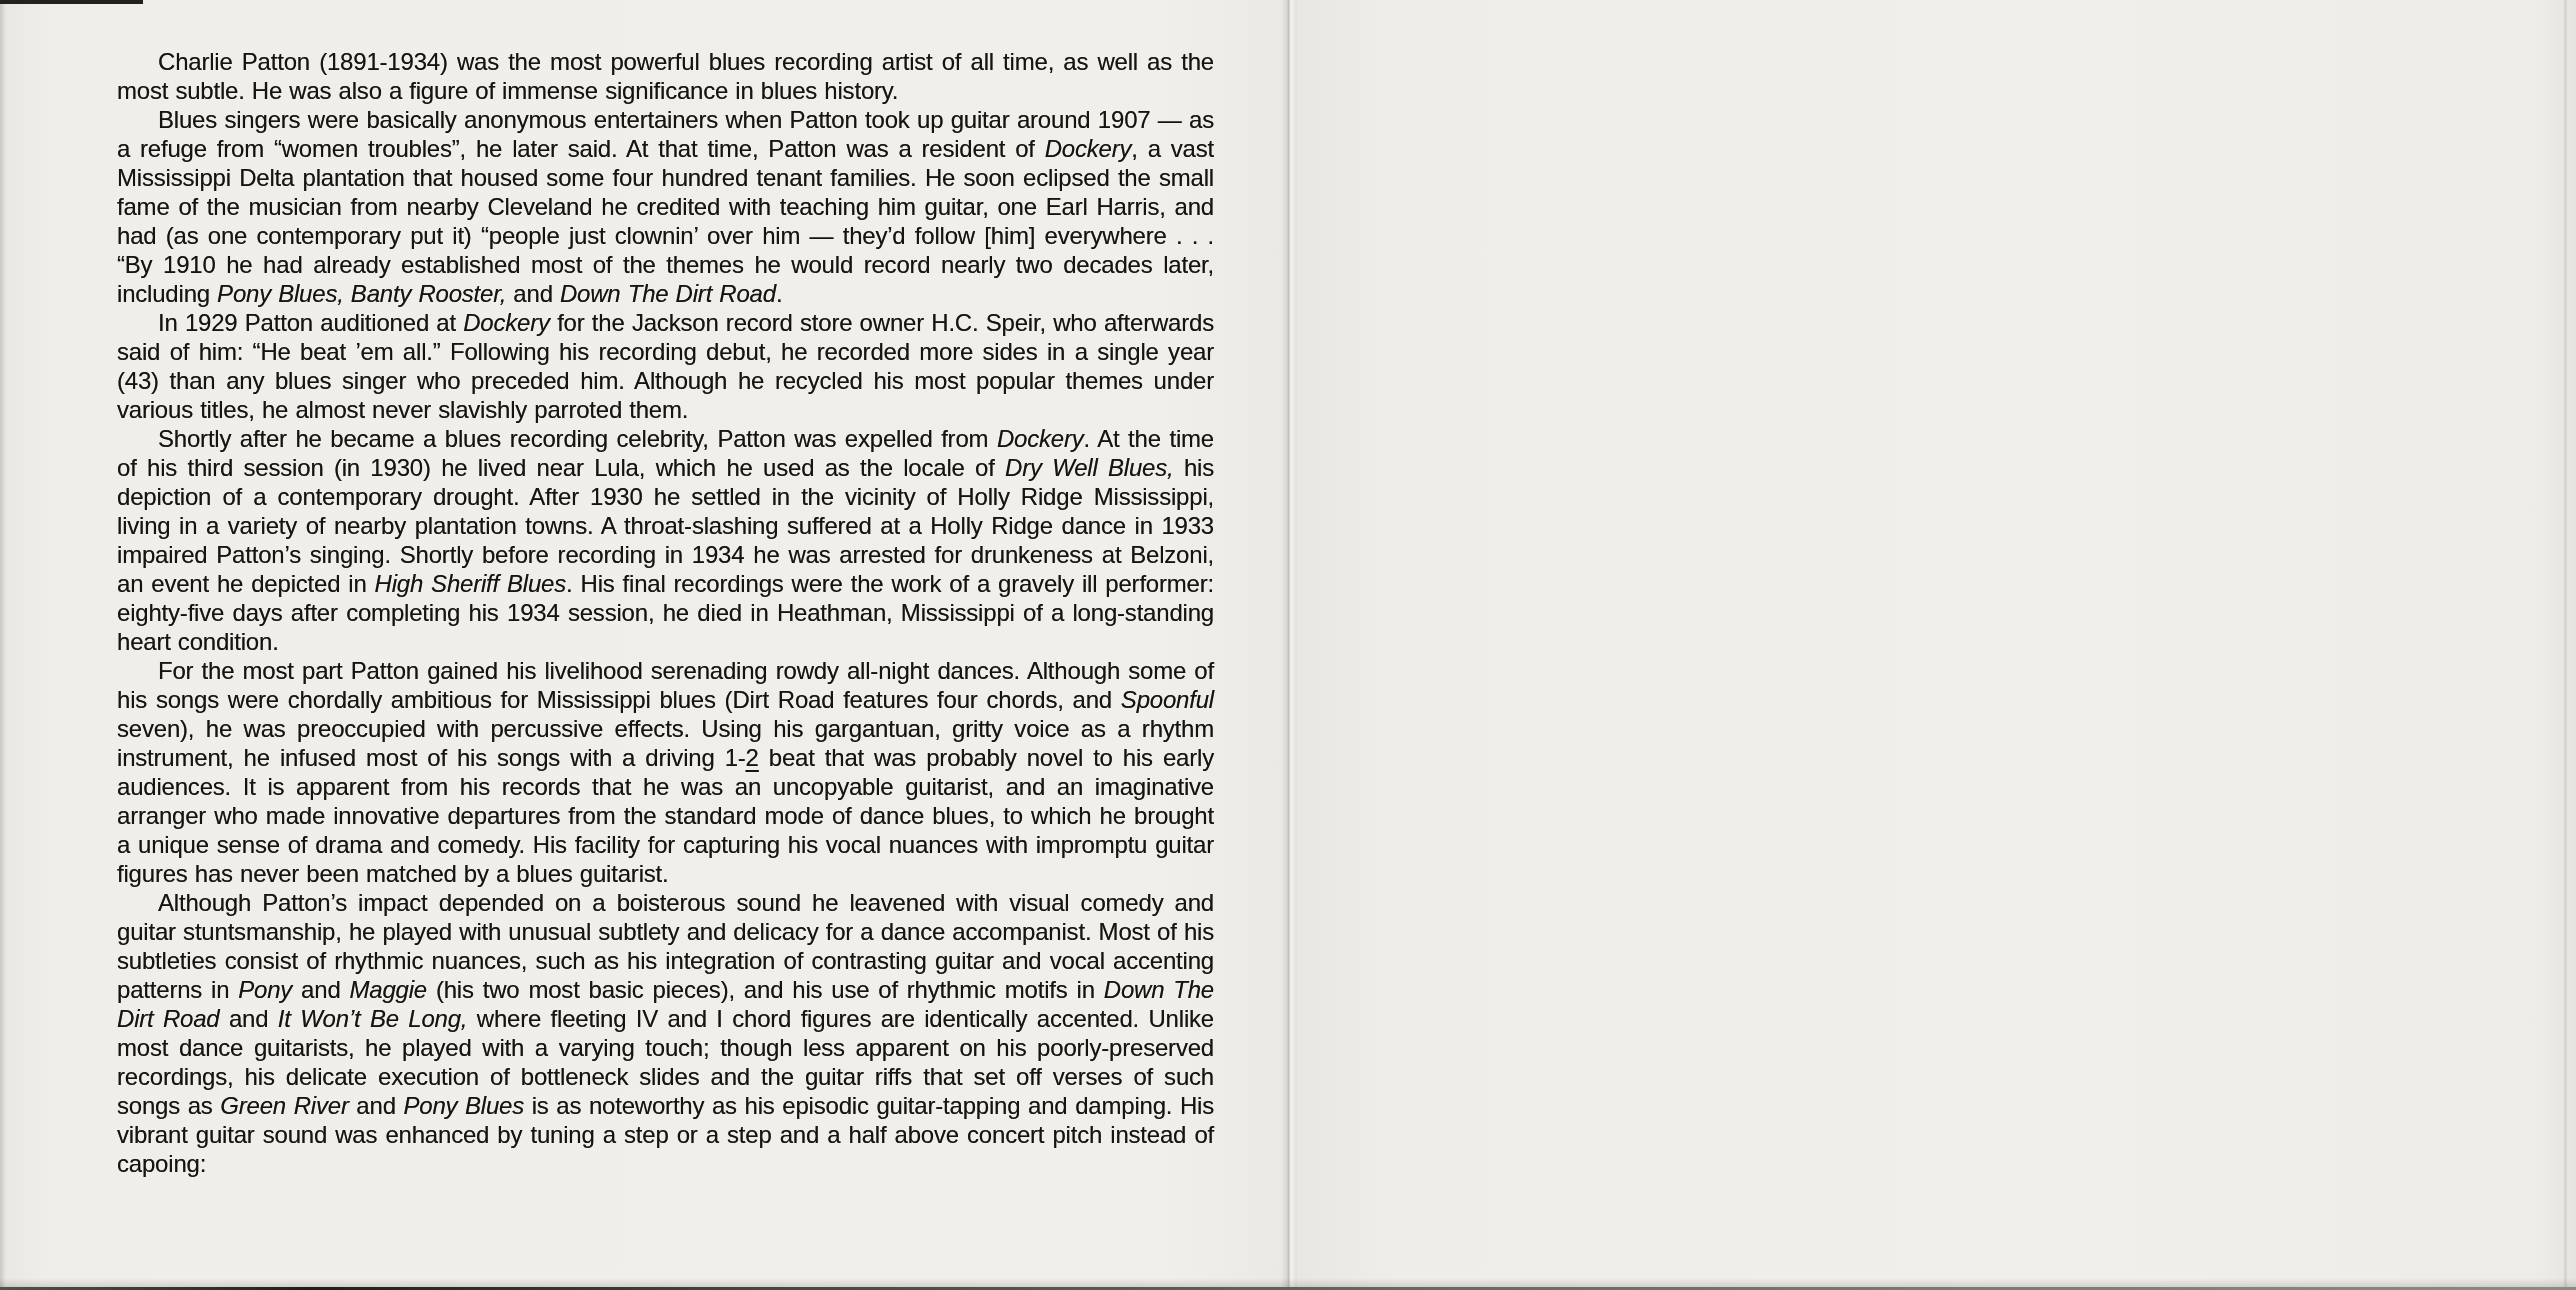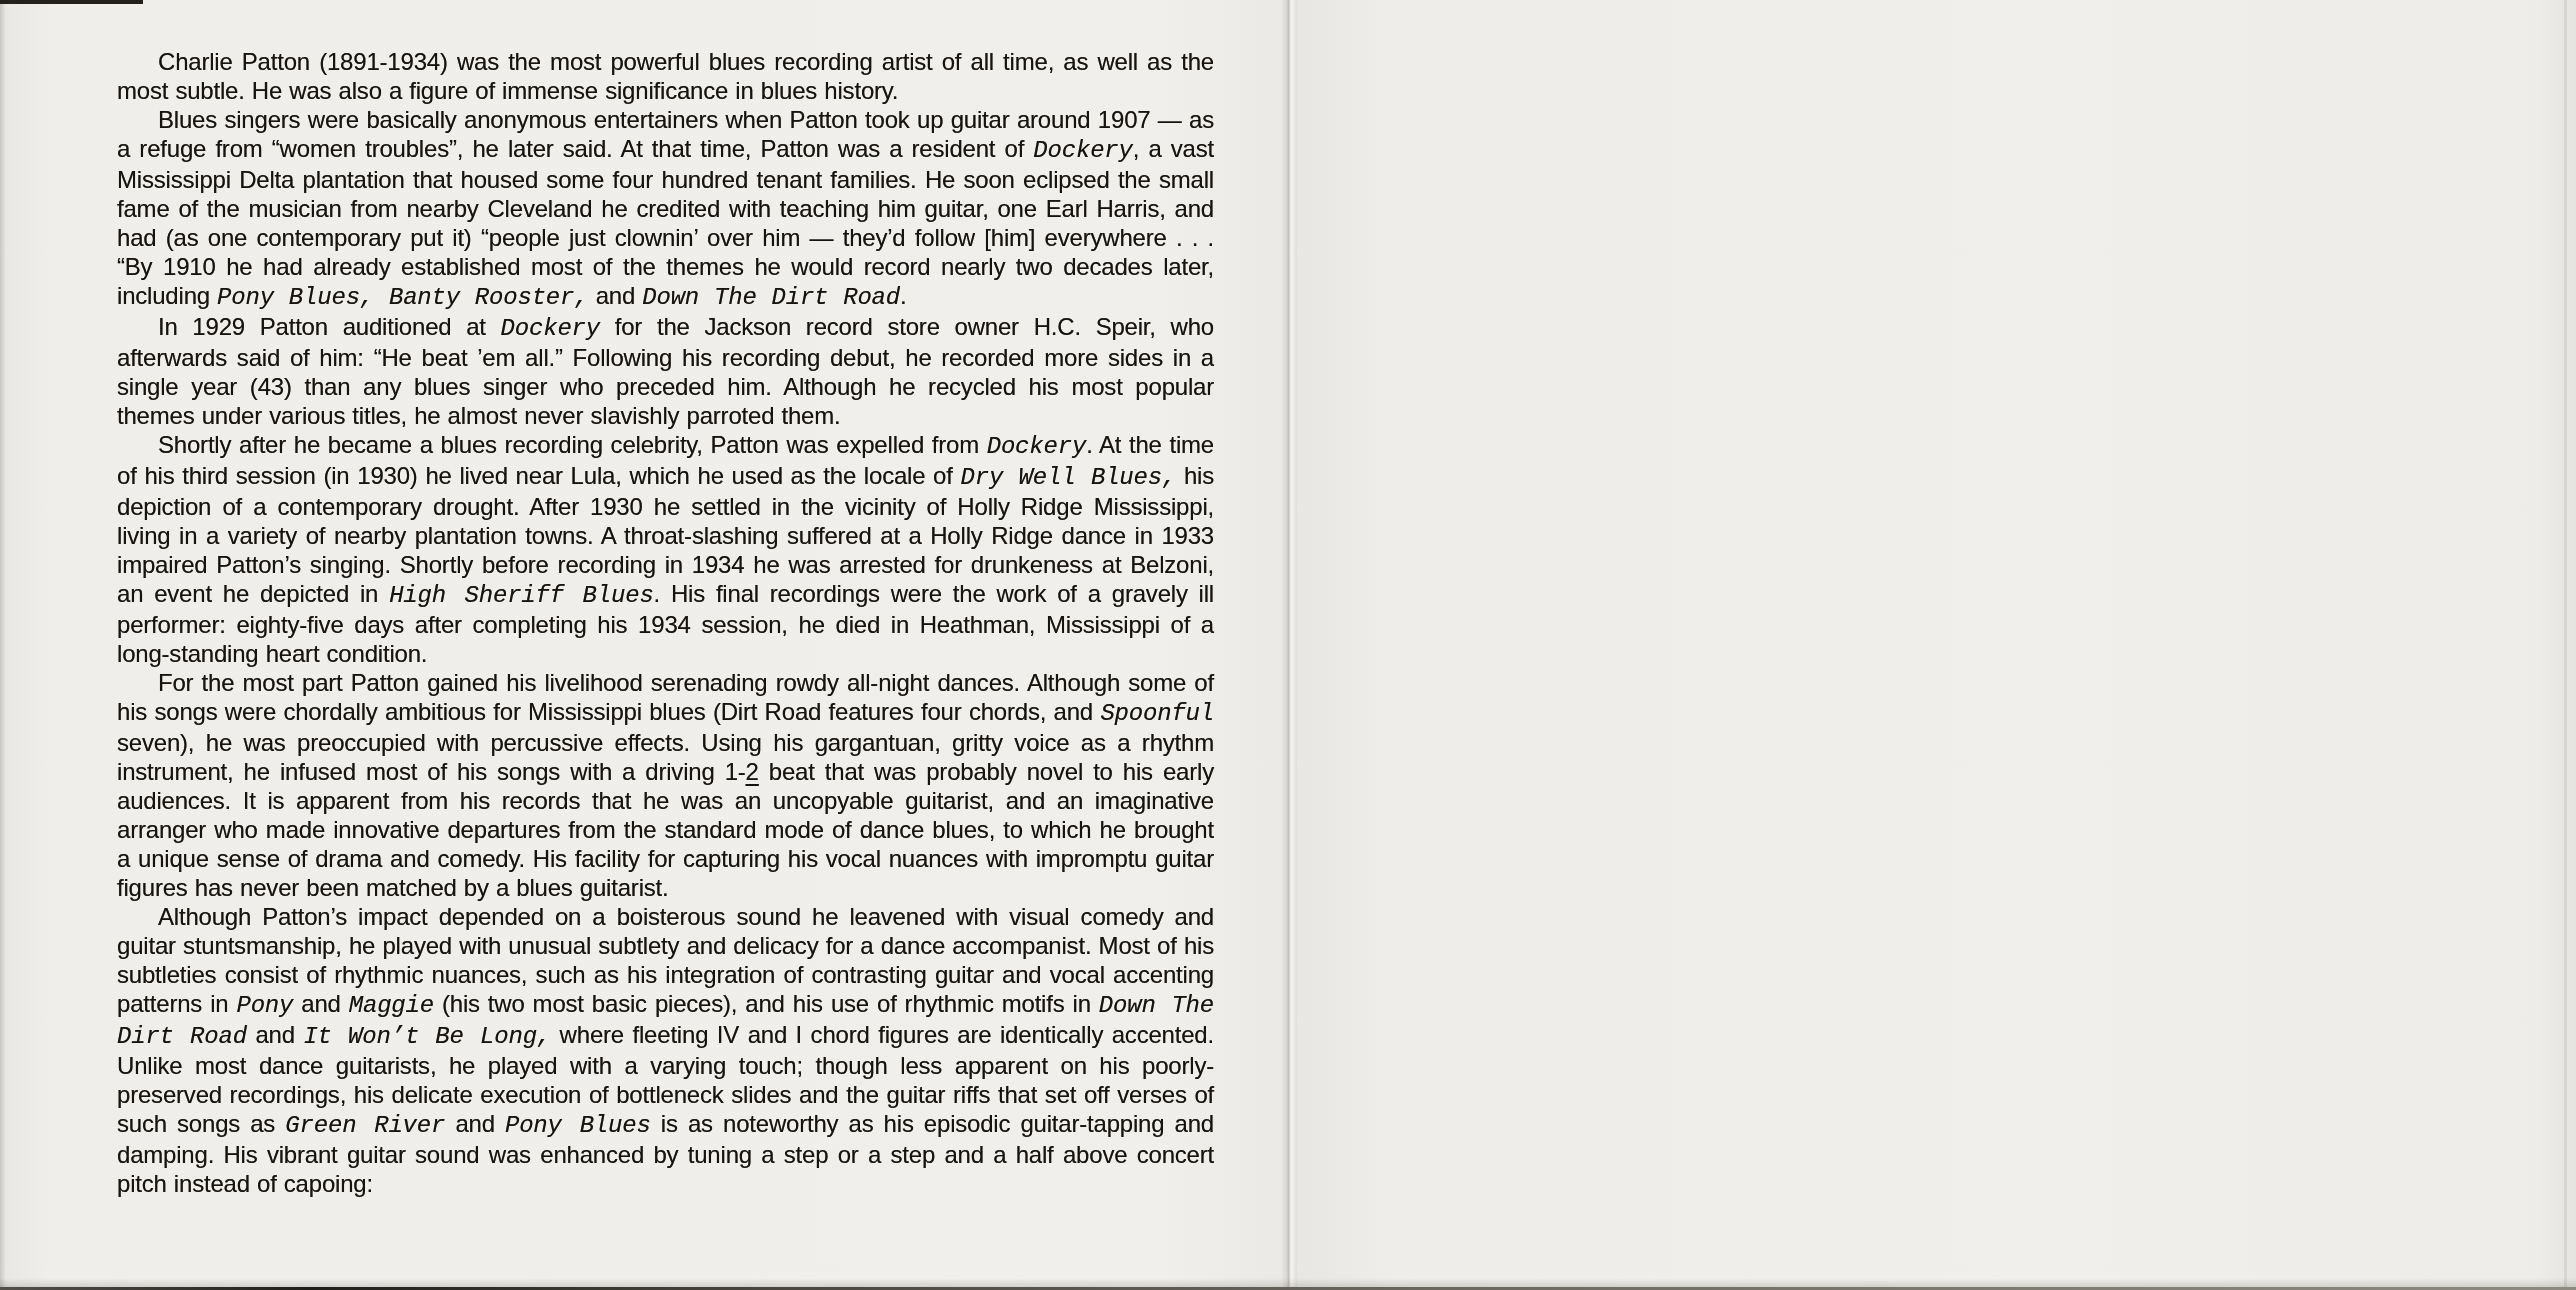--- a/index.html
+++ b/index.html
@@ -31,21 +31,21 @@
   
   .bio{
     position:absolute;left:117px;top:47px;width:1097px;
     font-size:24px;line-height:29px;
     letter-spacing:-0.2px;word-spacing:0.7px;
     text-align:justify;
     text-shadow:0 0 0.5px rgba(23,20,15,0.55);
   }
   .bio p{margin:0;text-indent:41px;}
 
-  .i{font-style:italic;font-family:Liberation Mono, monospace;}
+  .i{font-style:italic;}
   .u{text-decoration:underline;text-underline-offset:3.6px;}
 </style>
 </head>
 <body>
 
 <div class="spread">
 
   <div class="page page-left">
     <div class="bio">
         <p><span>Charlie Patton (1891-1934) was the most powerful blues recording artist of all time, as well as the most subtle. He was also a figure of immense significance in blues history.</span></p>

